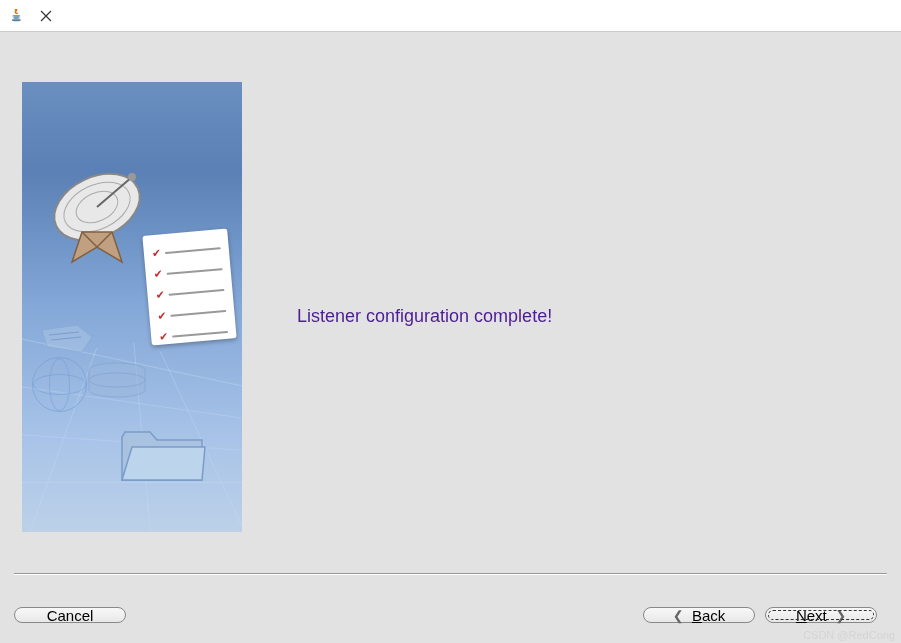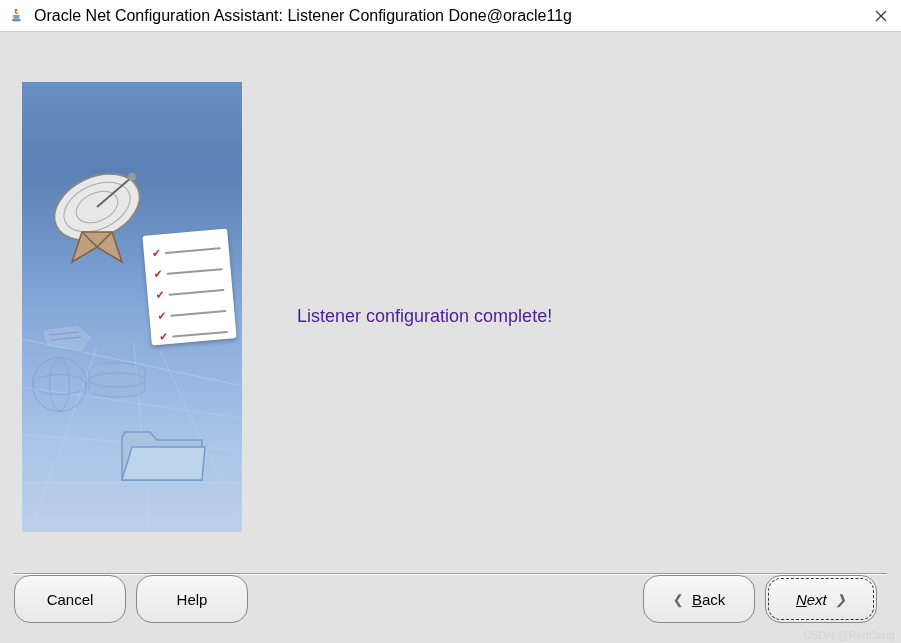--- a/index.html
+++ b/index.html
@@ -150,42 +150,41 @@
     .button-bar {
       position: absolute;
       bottom: 20px;
       left: 14px;
       right: 14px;
       display: flex;
       align-items: center;
     }
     .btn {
       min-width: 112px;
-      height: 48px;
+      height: 16px;
       border: 1px solid #888;
       border-radius: 16px;
       background: linear-gradient(180deg, #f8f8f8, #e8e8e8);
       font-size: 15px;
       cursor: pointer;
       display: inline-flex;
       align-items: center;
       justify-content: center;
       padding: 0 18px;
       margin-right: 10px;
       color: #000;
     }
     .btn-spacer { flex: 1; }
     .btn-chevron {
       font-size: 13px;
       color: #666;
     }
     .btn-next {
       outline: 1px dashed #333;
       outline-offset: -4px;
-      font-style: italic;
     }
     .btn u { text-decoration: underline; }
     .watermark {
       position: absolute;
       bottom: 2px;
       right: 6px;
       font-size: 11px;
       color: #d4d4d4;
       pointer-events: none;
     }
@@ -193,21 +192,20 @@
 </head>
 <body>
 
 <div class="titlebar">
   <span class="titlebar-icon">
     <svg viewBox="0 0 24 24" width="16" height="16">
       <path fill="#e76f00" d="M8 2c3 2-1 4 1 6 2 2 5 1 5-1-3 1-4-1-2-3 2-2 0-3-4-2z"></path>
       <path fill="#5382a1" d="M5 12c0-1 3-1 6-1s6 0 6 1-3 1-6 1-6 0-6-1zm1 3c0-1 2-1 5-1s5 0 5 1-2 1-5 1-5 0-5-1zm-2 3c0-1 3-1 7-1s7 0 7 1-3 2-7 2-7-1-7-2z"></path>
     </svg>
   </span>
-  <span class="titlebar-title">Oracle Net Configuration Assistant: Listener Configuration Done@oracle11g</span>
   <span class="titlebar-close">
     <svg viewBox="0 0 12 12" width="12" height="12">
       <path stroke="#333" stroke-width="1.2" fill="none" d="M1 1 L11 11 M11 1 L1 11"></path>
     </svg>
   </span>
 </div>
 
 <div class="window-body">
   <div class="content-area">
     <div class="sidebar-image">
@@ -269,21 +267,20 @@
         </svg>
       </div>
     </div>
     <div class="main-message">Listener configuration complete!</div>
   </div>
 
   <div class="separator"></div>
 
   <div class="button-bar">
     <button class="btn">Cancel</button>
-    <button class="btn">Help</button>
     <div class="btn-spacer"></div>
     <button class="btn">
       <span class="btn-chevron">❮</span>&nbsp;&nbsp;
       <span><u>B</u><span>ack</span></span>
     </button>
     <button class="btn btn-next">
       <span><u>N</u><span>ext</span></span>
       &nbsp;&nbsp;<span class="btn-chevron">❯</span>
     </button>
   </div>

